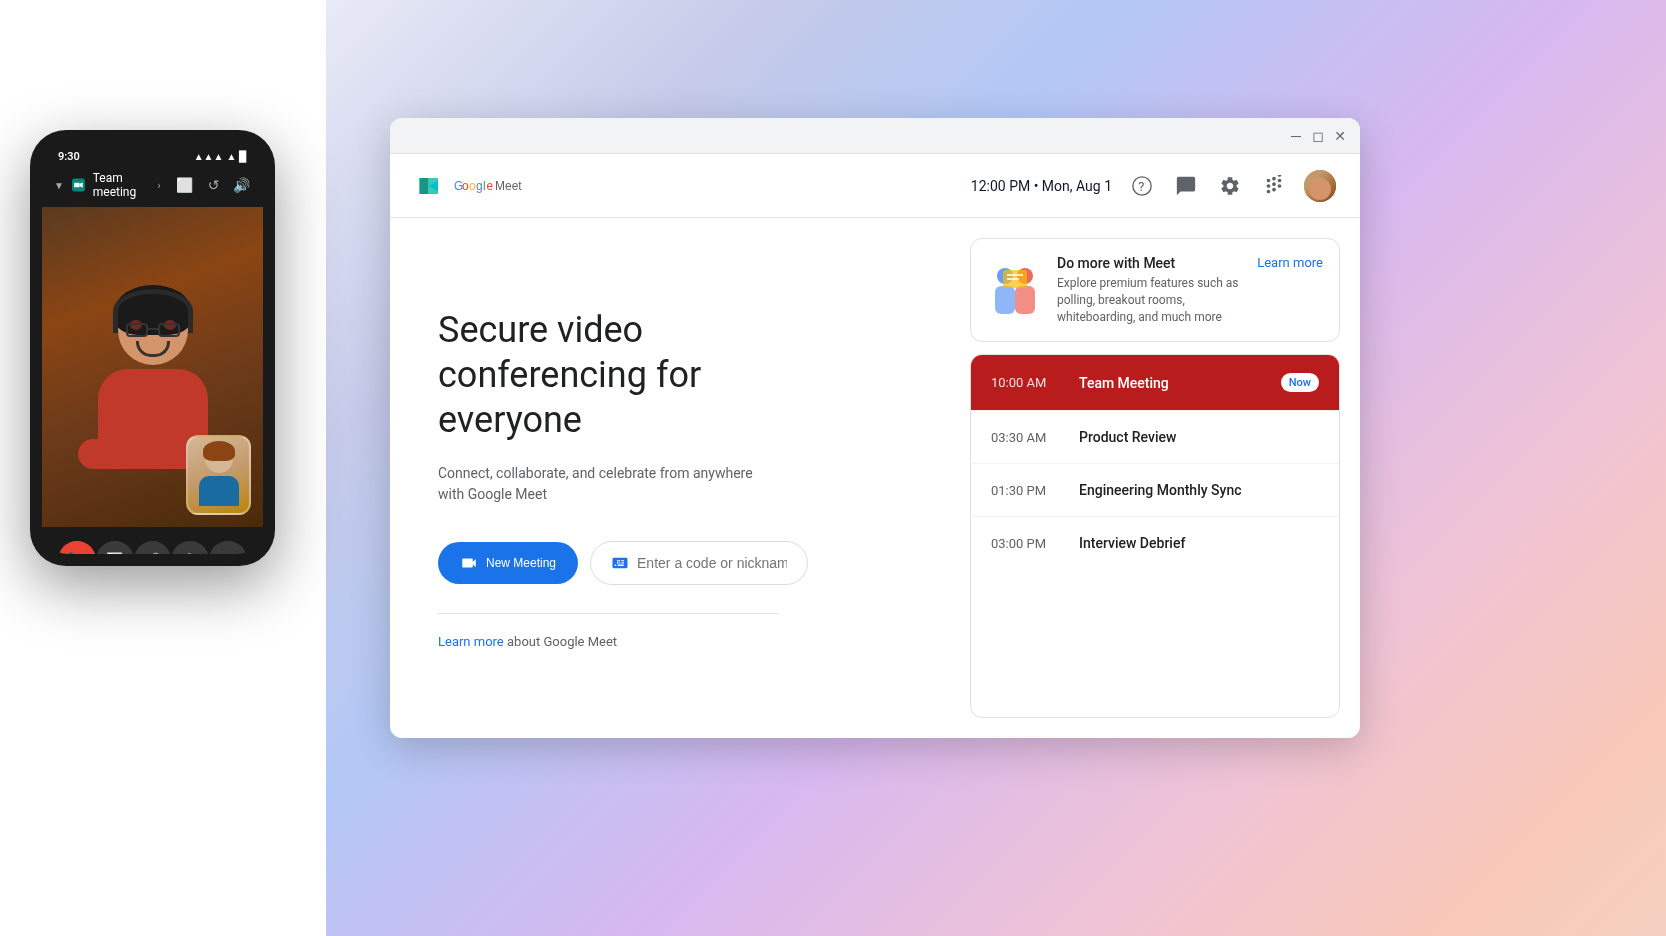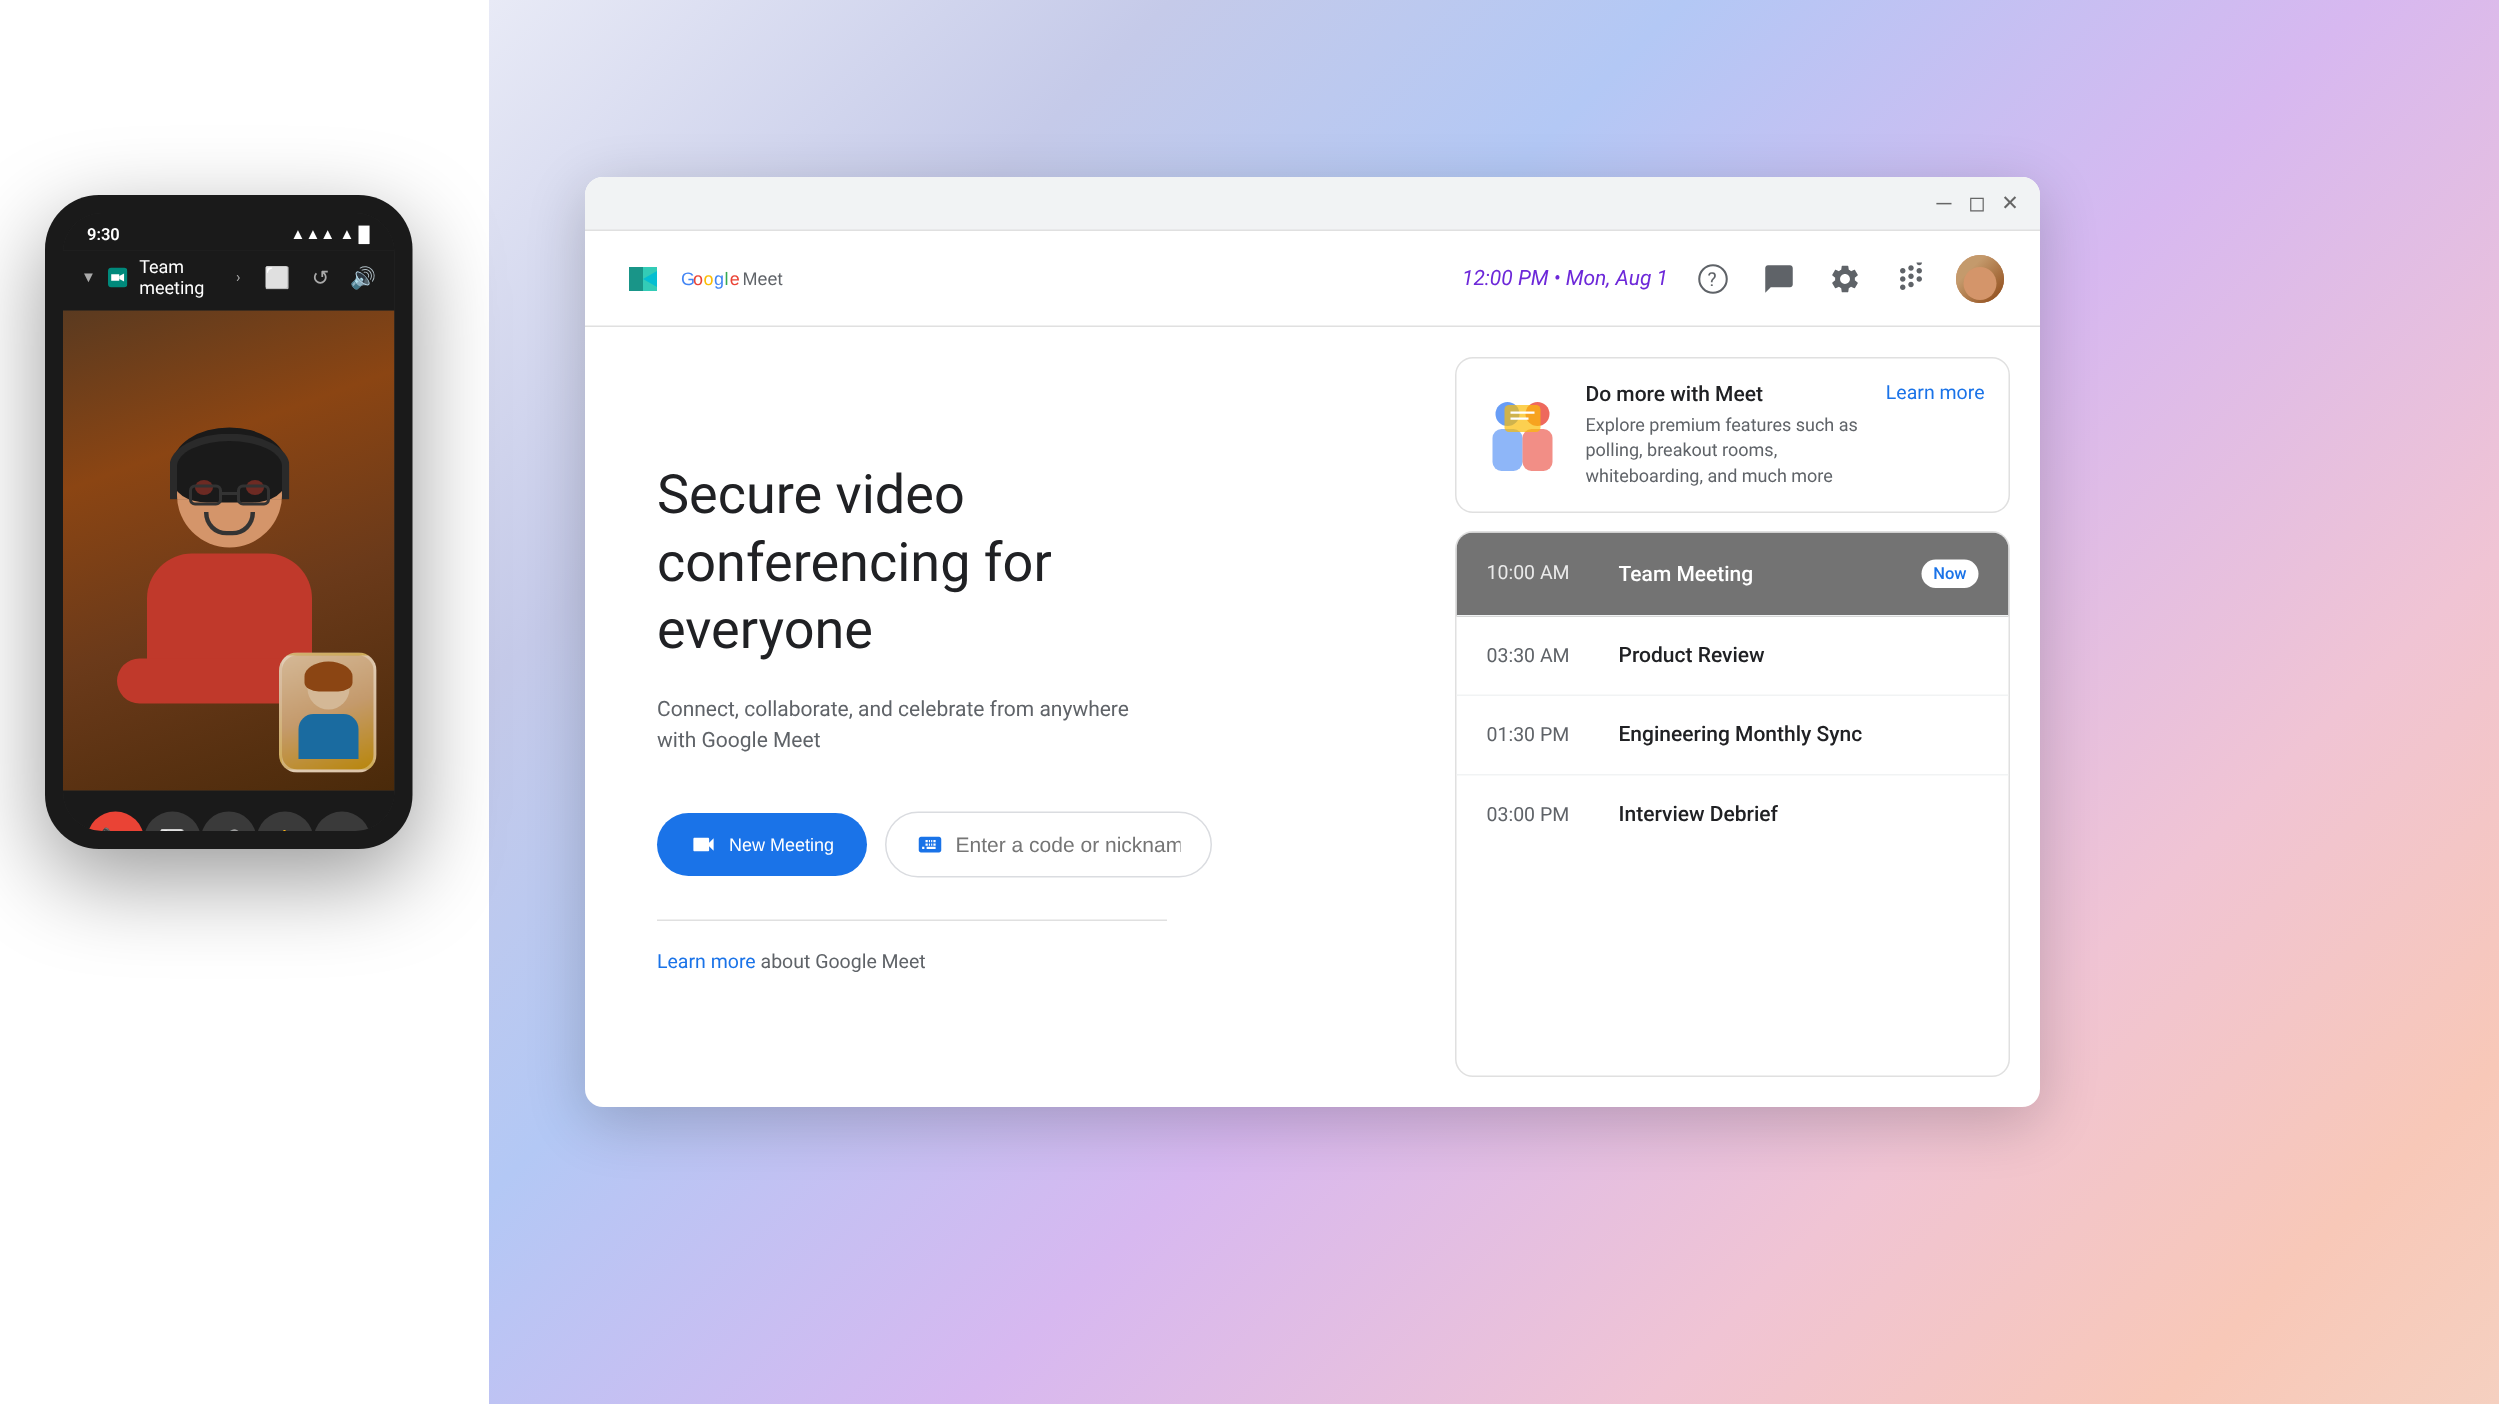--- a/index.html
+++ b/index.html
@@ -224,22 +224,21 @@
     }
 
     .meet-header-right {
       display: flex;
       align-items: center;
       gap: 16px;
     }
 
     .header-datetime {
       font-size: 14px;
-      color: #6d28d9;
-      font-style: italic;
+      color: #0f172a;
     }
 
     .header-icon {
       width: 28px;
       height: 28px;
       border-radius: 50%;
       display: flex;
       align-items: center;
       justify-content: center;
       color: #5f6368;
@@ -411,21 +410,21 @@
       border-bottom: 1px solid #f1f3f4;
       cursor: pointer;
       gap: 16px;
     }
 
     .meeting-item:last-of-type {
       border-bottom: none;
     }
 
     .meeting-item.active {
-      background: #737373;
+      background: #b91c1c;
     }
 
     .meeting-time {
       font-size: 13px;
       color: #5f6368;
       width: 72px;
       flex-shrink: 0;
       font-weight: 400;
     }
 

